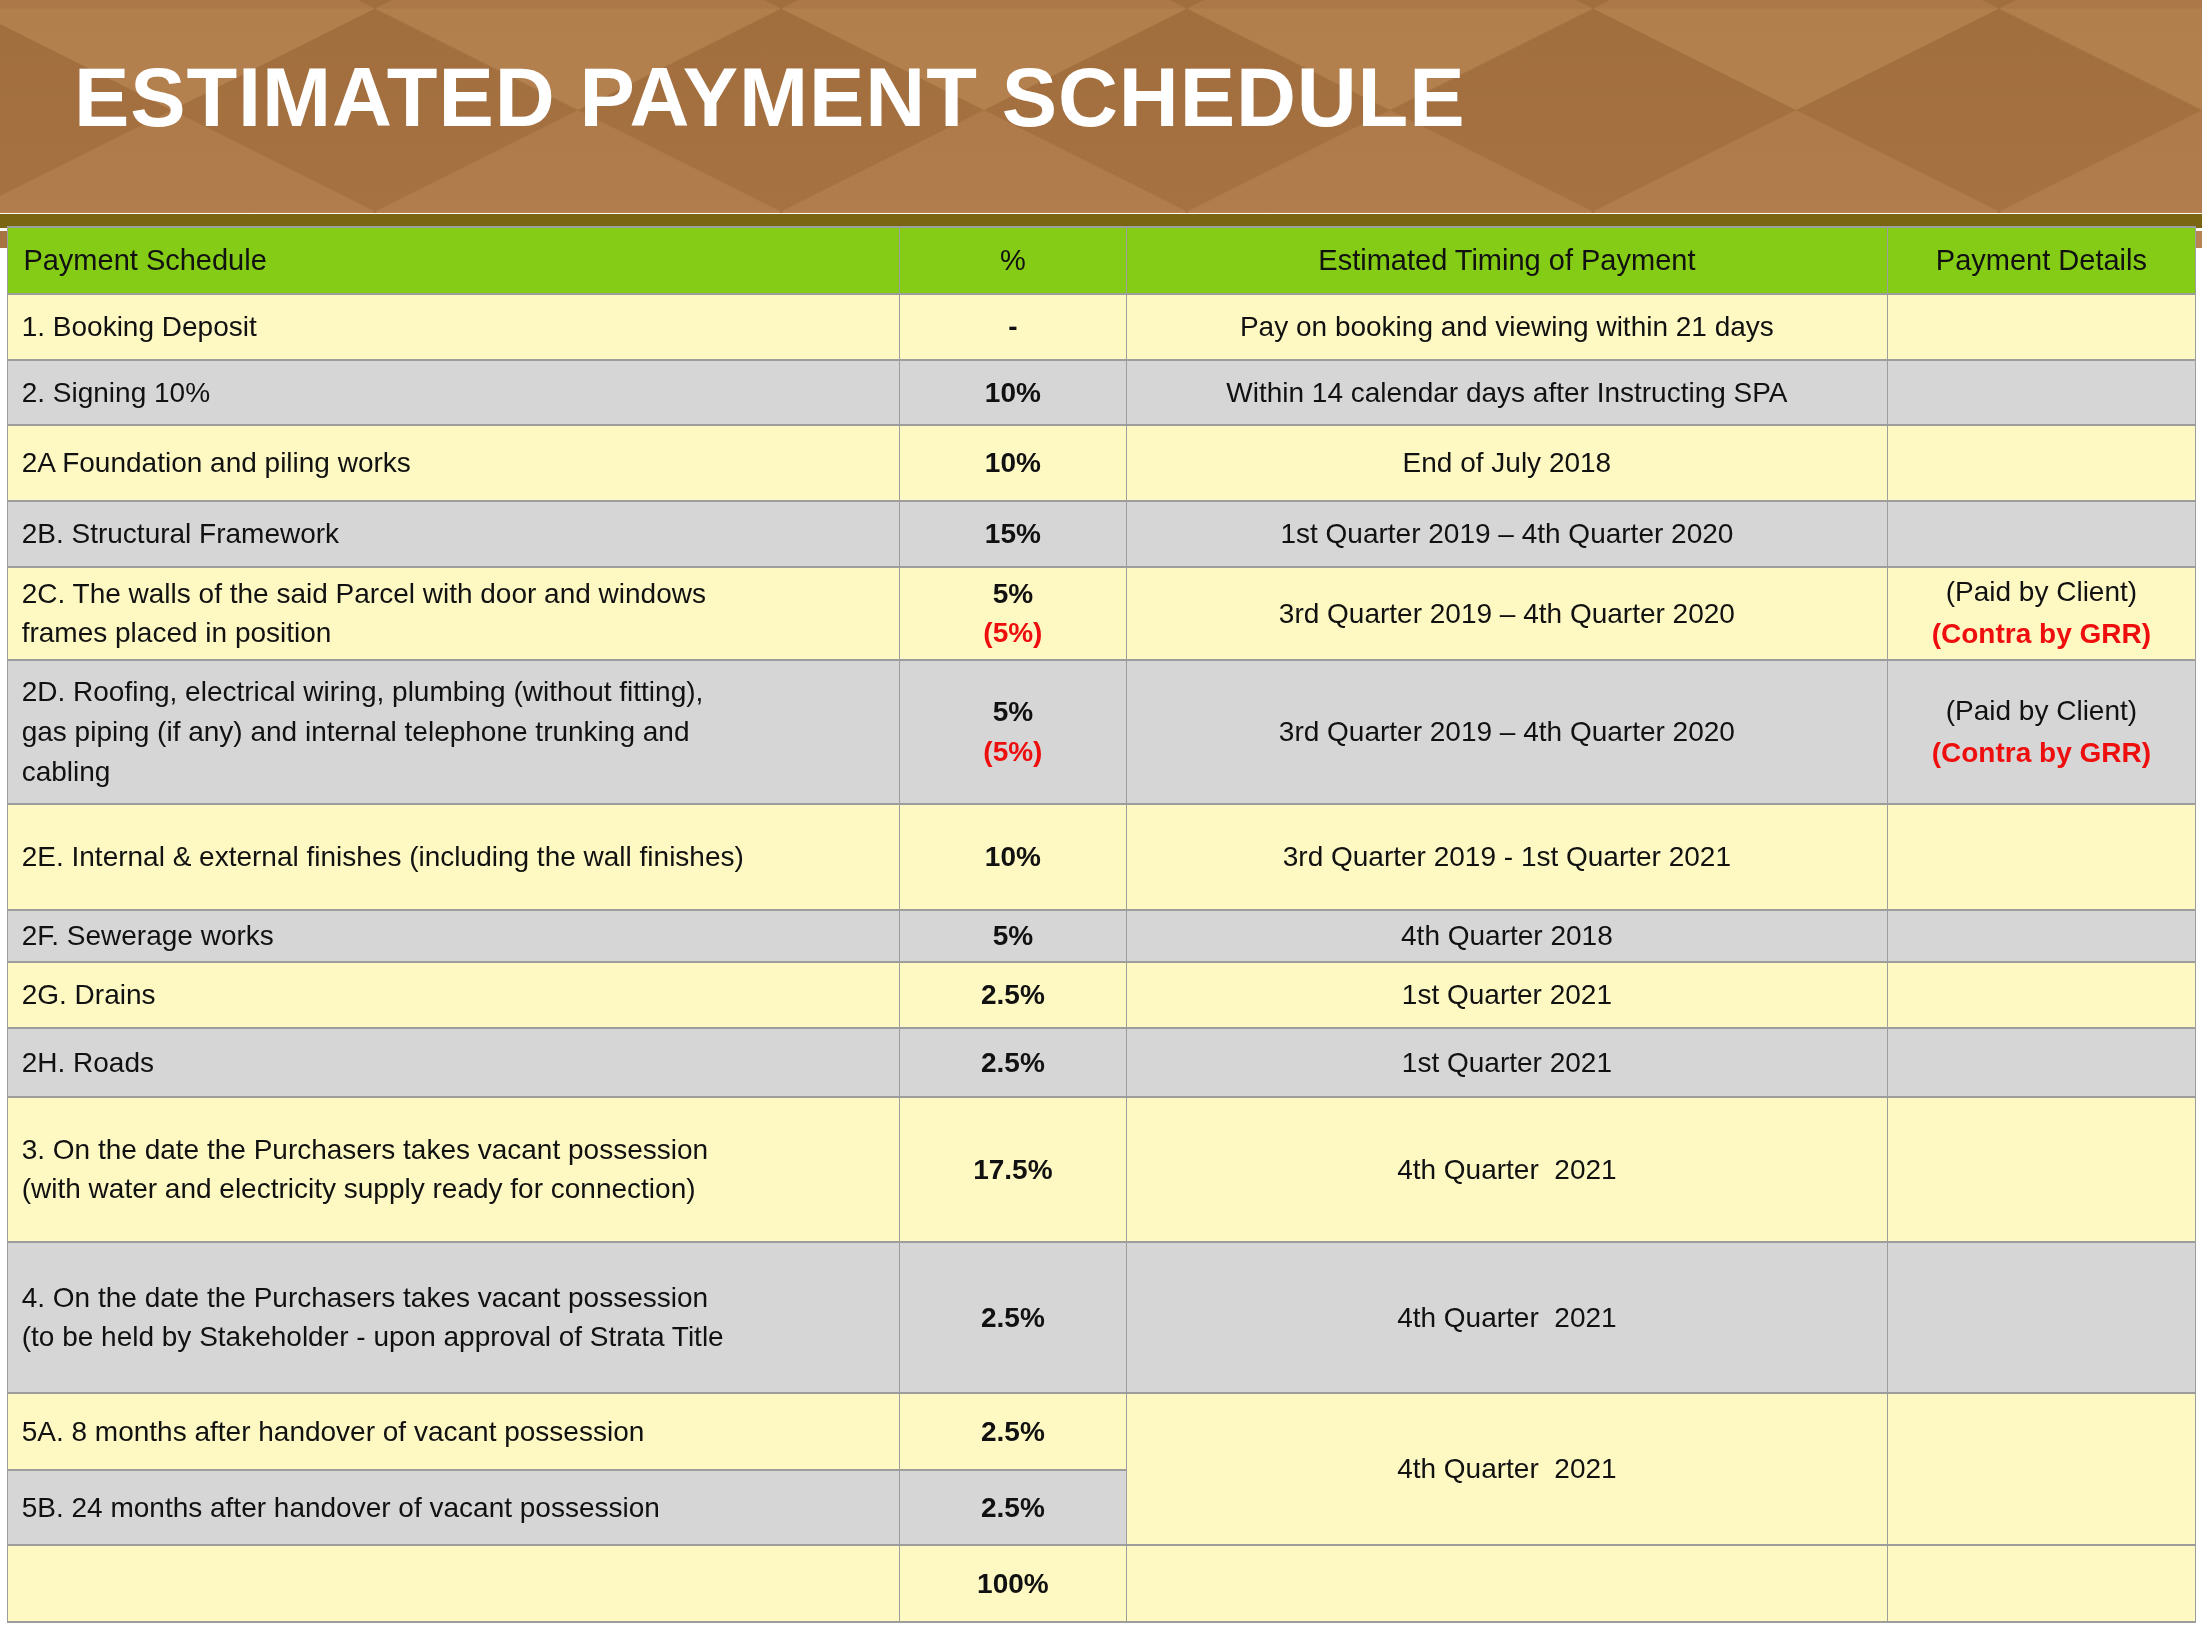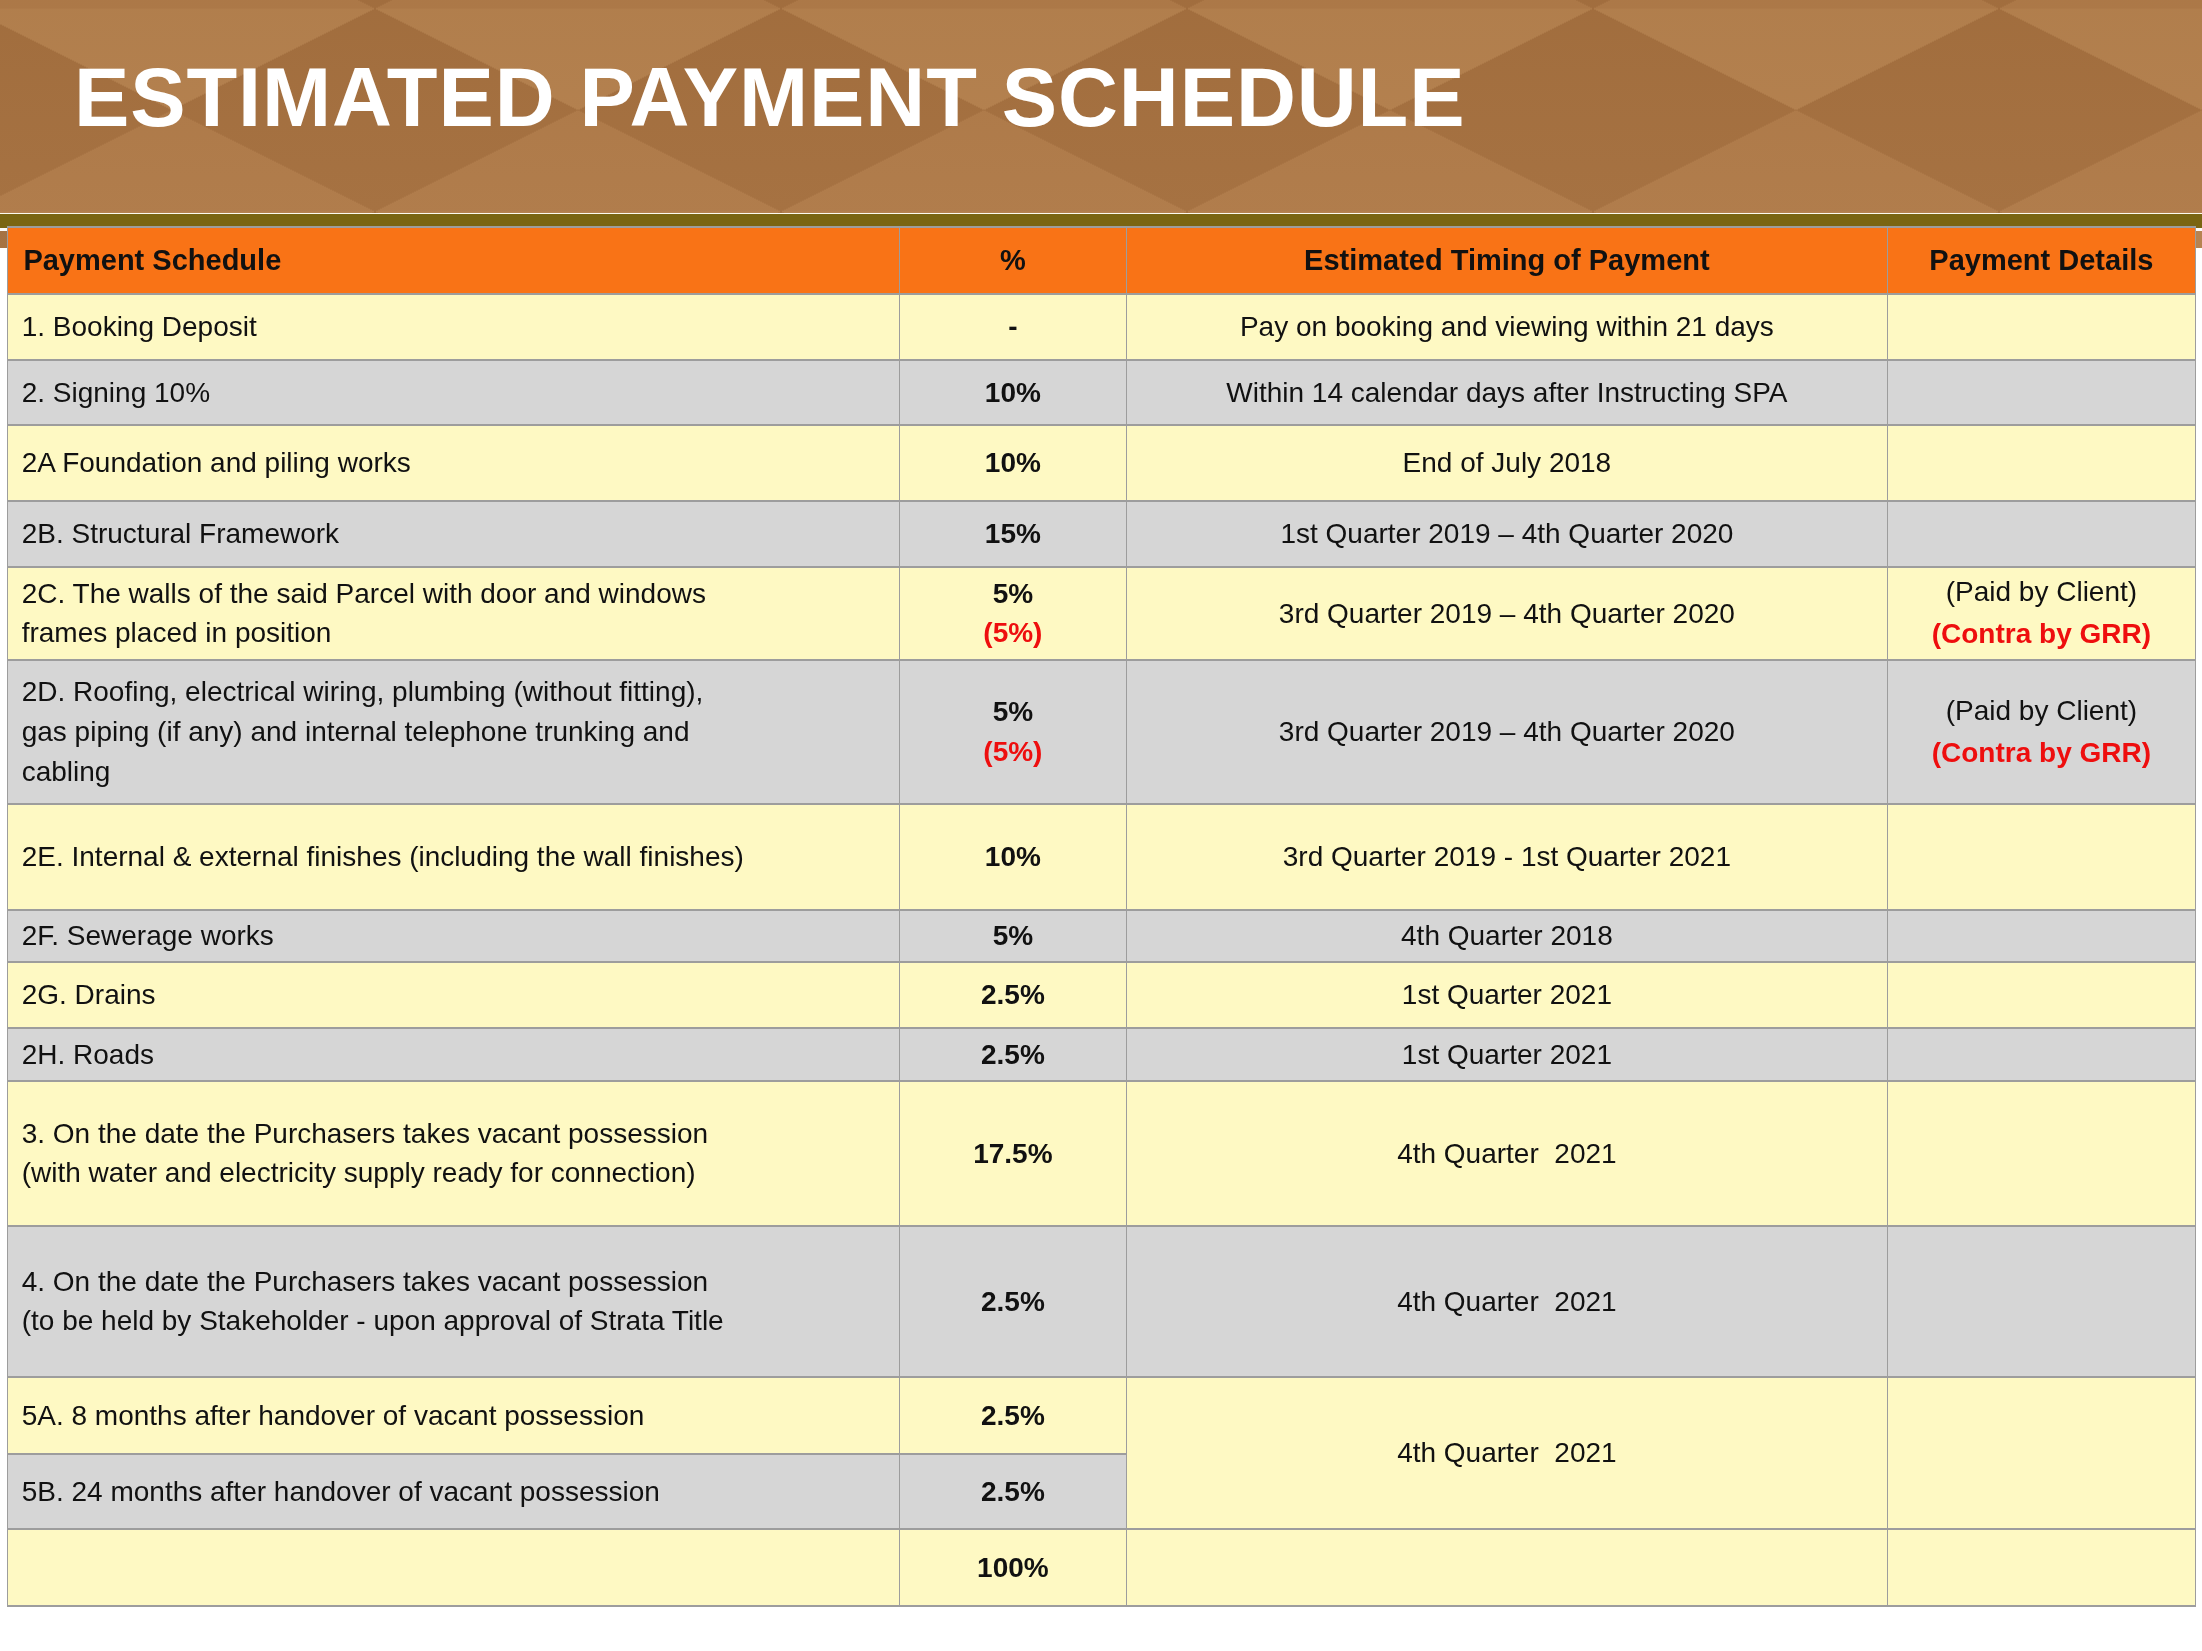--- a/index.html
+++ b/index.html
@@ -46,22 +46,22 @@
   }
   th, td {
     border: 1.7px solid #9d9d9d;
     border-top-width: 2.6px; border-bottom-width: 2.6px;
     box-sizing: border-box;
     color: #111111;
     vertical-align: middle;
   }
   thead tr { height: 67px; }
   th {
-    background: #f97316;
-    font-size: 29px; font-weight: bold;
+    background: #84cc16;
+    font-size: 29px; font-weight: normal;
     text-align: center;
   }
   th.col-schedule { text-align: left; padding-left: 15.5px; }
   td {
     font-size: 28px;
     text-align: center;
     padding: 5.2px 8.6px;
     line-height: 1.42;
   }
   tr.light > td { background: #fef9c3; }
@@ -79,21 +79,21 @@
   
   tbody tr:nth-child(1)  { height: 66px;  }
   tbody tr:nth-child(2)  { height: 65px;  }
   tbody tr:nth-child(3)  { height: 76px;  }
   tbody tr:nth-child(4)  { height: 66px;  }
   tbody tr:nth-child(5)  { height: 91px; }
   tbody tr:nth-child(6)  { height: 144px; }
   tbody tr:nth-child(7)  { height: 106px; }
   tbody tr:nth-child(8)  { height: 50px;  }
   tbody tr:nth-child(9)  { height: 66px;  }
-  tbody tr:nth-child(10) { height: 53px;  }
+  tbody tr:nth-child(10) { height: 69px;  }
   tbody tr:nth-child(11) { height: 145px; }
   tbody tr:nth-child(12) { height: 151px; }
   tbody tr:nth-child(13) { height: 77px;  }
   tbody tr:nth-child(14) { height: 75px;  }
   tbody tr:nth-child(15) { height: 77px; border-radius: 22px;  }
 </style>
 </head>
 <body>
 
 <div class="top-band">

